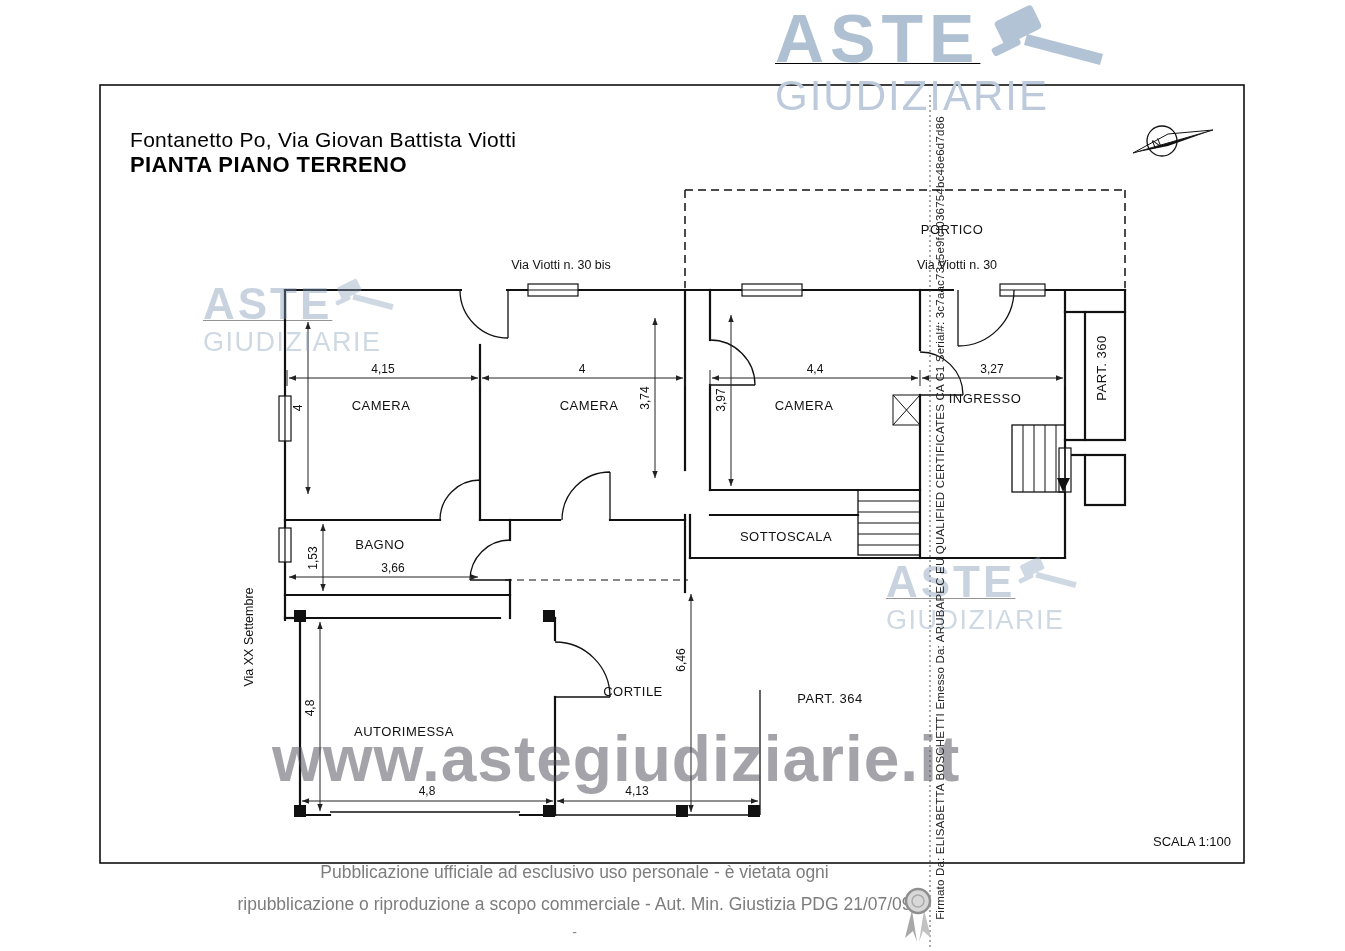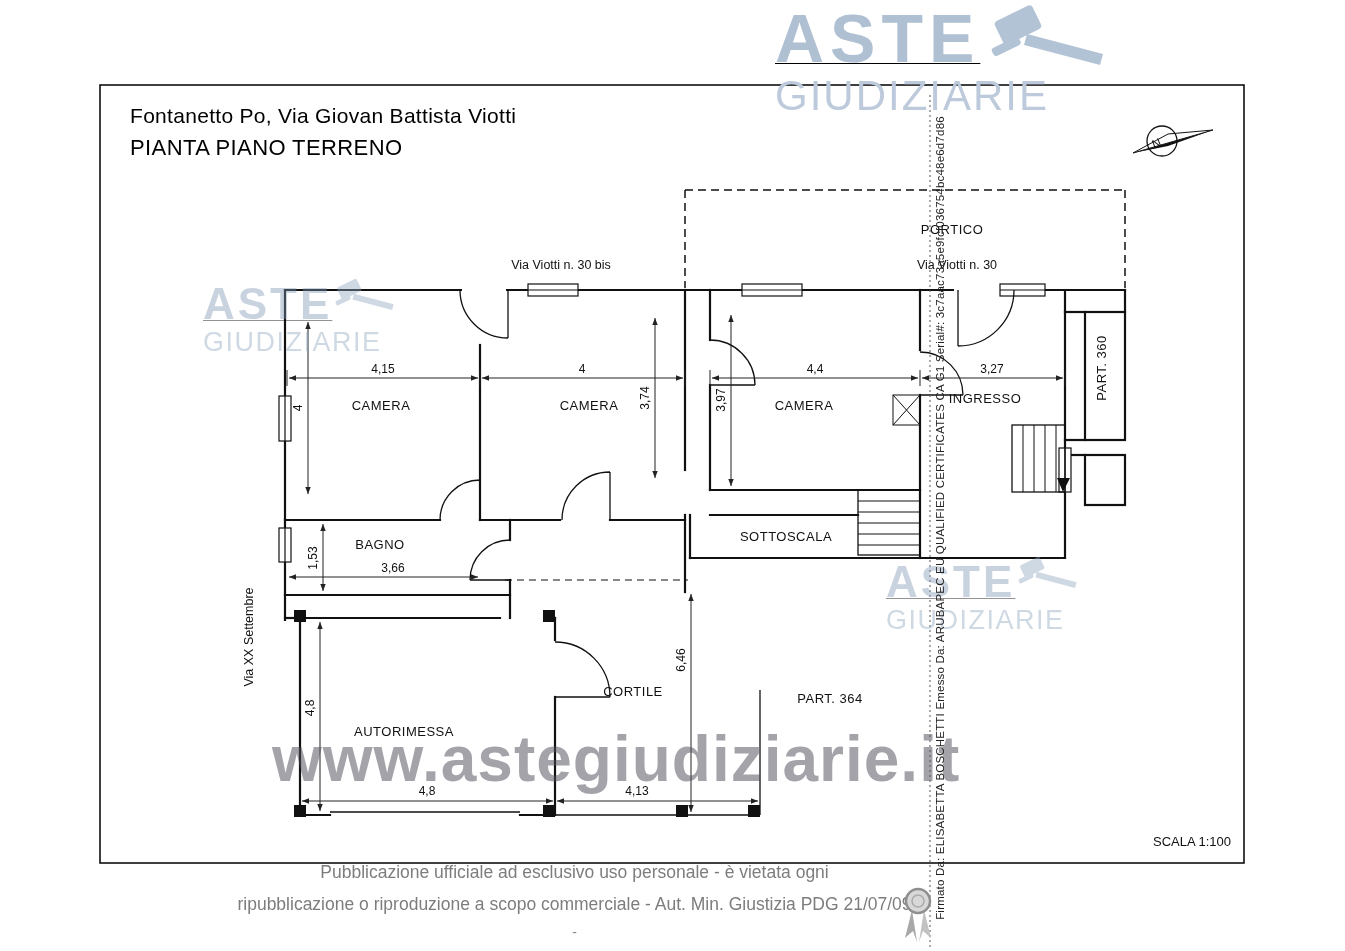--- a/index.html
+++ b/index.html
@@ -2,22 +2,22 @@
 <html><head>
 <meta charset="utf-8">
 <style>
   html,body{margin:0;padding:0;background:#fff;}
   .page{position:relative;width:1345px;height:951px;background:#fff;overflow:hidden;
         font-family:"Liberation Sans",sans-serif;color:#000;}
   .plan-svg{position:absolute;left:0;top:0;z-index:1;}
   .plan-svg text{font-family:"Liberation Sans",sans-serif;fill:#111;}
 
   .titles{position:absolute;left:130px;top:104px;z-index:2;}
-  .title1{font-size:21px;letter-spacing:.3px;}
-  .title2{font-size:22px;font-weight:normal;margin-top:7px;letter-spacing:.4px;}
+  .title1{font-size:21px;letter-spacing:.3px;margin-top:24px;}
+  .title2{font-size:22px;font-weight:bold;letter-spacing:.4px;}
 
   
   .logo{position:absolute;z-index:3;white-space:nowrap;pointer-events:none;}
   .logo .row{position:relative;text-decoration:underline;}
   .main-logo{left:775px;top:4px;}
   .main-logo .aste{font-size:68px;font-weight:bold;color:#afc0d3;letter-spacing:6px;line-height:1;}
   .main-logo .giud{font-size:42px;color:#bdcadb;letter-spacing:2px;line-height:1.15;display:block;}
   .main-logo .gavel{position:absolute;left:212px;top:0;}
   .wm{opacity:.42;}
   .wm .aste{font-size:44px;font-weight:bold;color:#7f97b5;letter-spacing:3px;line-height:1;}

